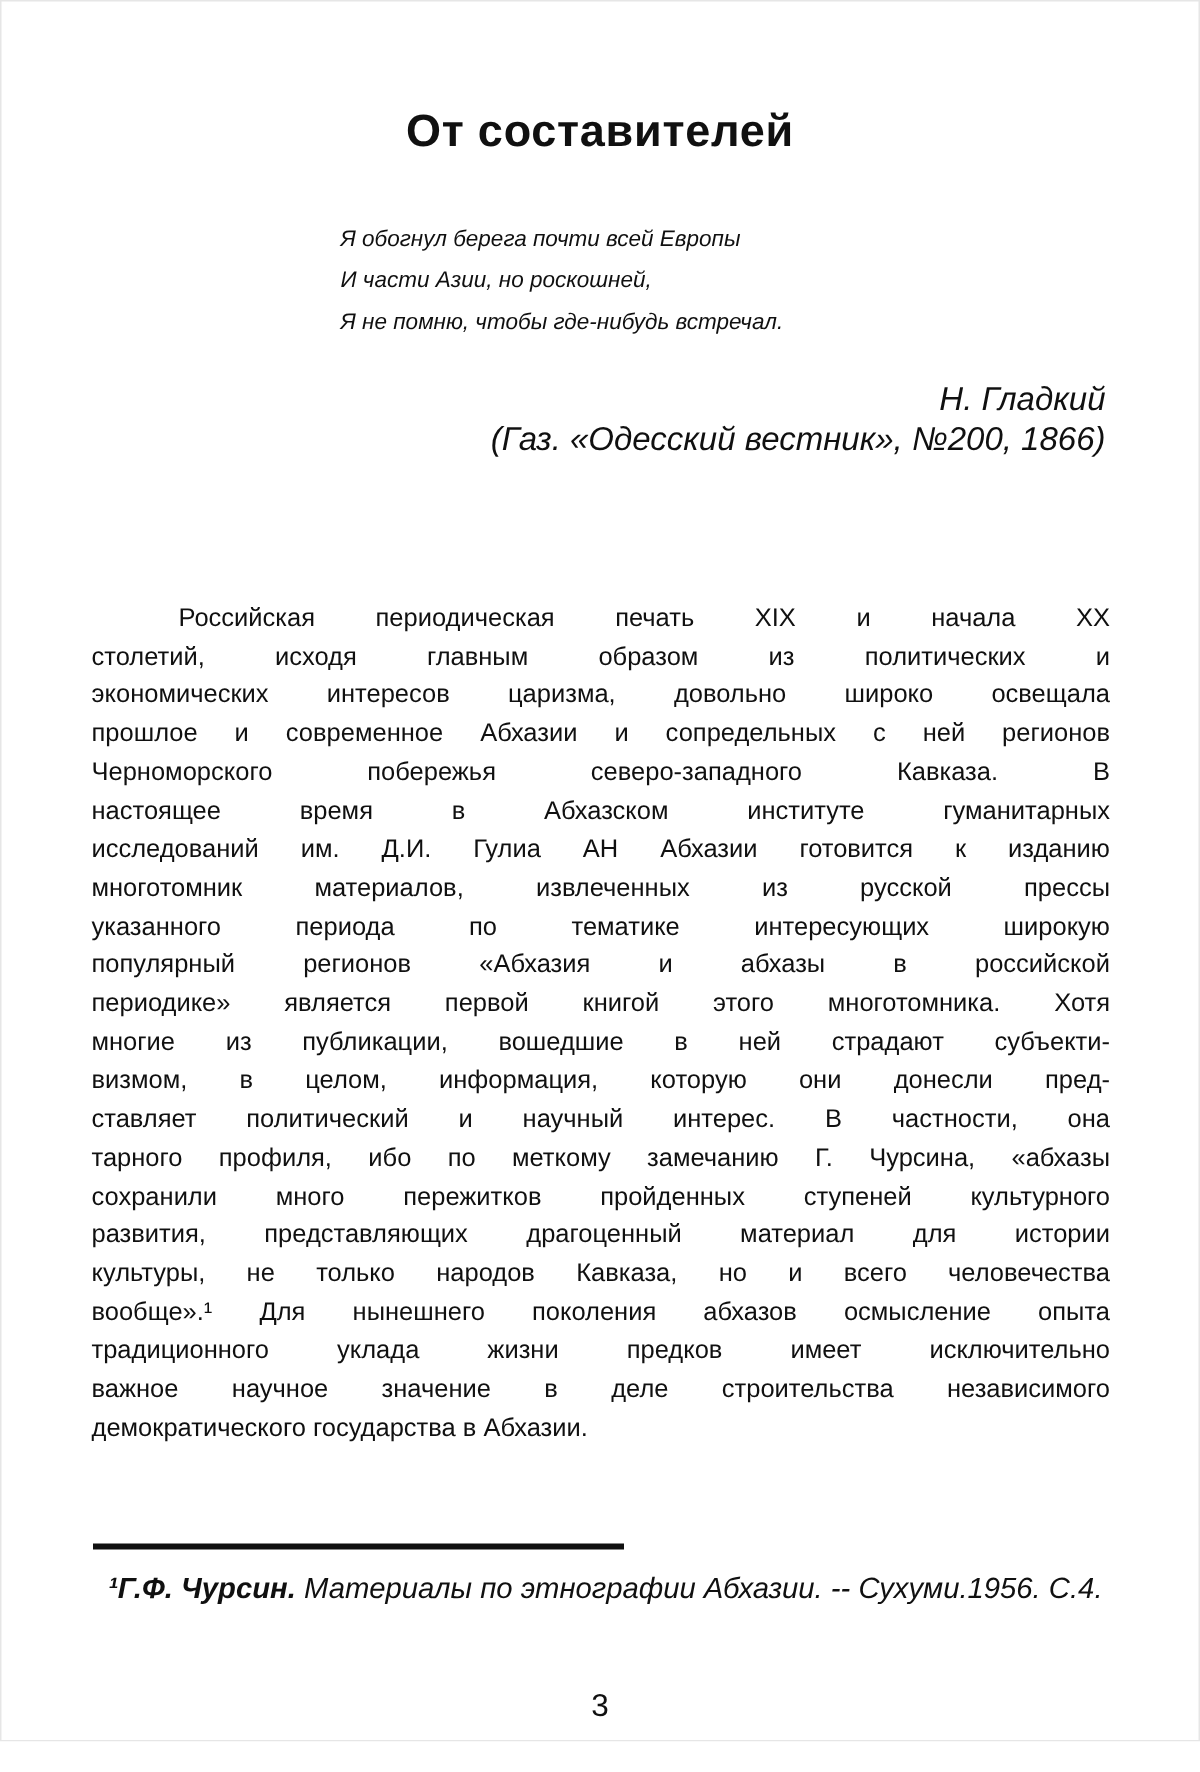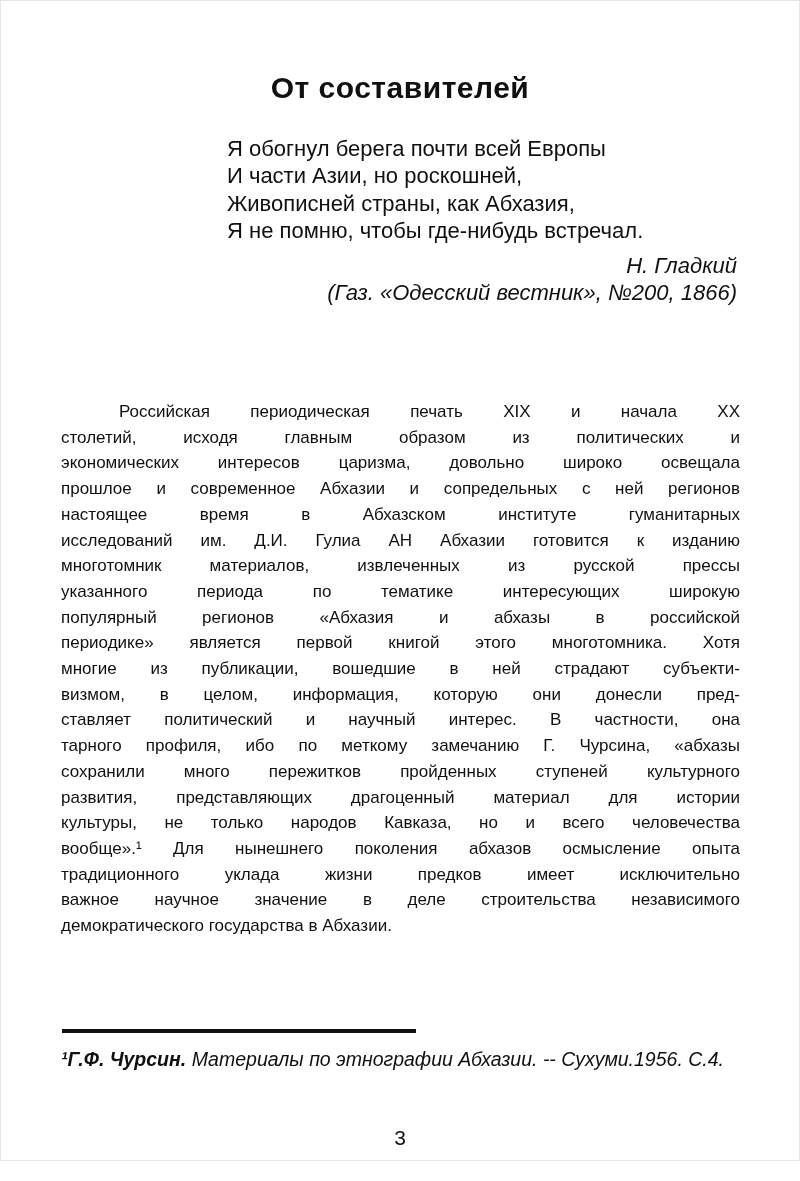--- a/index.html
+++ b/index.html
@@ -23,23 +23,24 @@
     top: 51px;
     left: 0;
     width: 100%;
     text-align: center;
     font-size: 30px;
     font-weight: bold;
     letter-spacing: 0.5px;
   }
   .epigraph-poem {
     position: absolute;
-    top: 135px;
+    top: 146px;
     left: 227px;
-    font-size: 22px;
+    font-style: italic;
+    font-size: 15px;
     line-height: 27.3px;
     white-space: nowrap;
   }
   .attribution {
     position: absolute;
     top: 252px;
     right: 63px;
     text-align: right;
     font-style: italic;
     font-size: 22px;
@@ -77,54 +78,55 @@
     position: absolute;
     top: 1047px;
     left: 61px;
     width: 684px;
     font-size: 19.5px;
     font-style: italic;
     line-height: 24px;
   }
   .footnote .fn-author {
     font-weight: bold;
+    margin-left: 11px;
   }
   .page-number {
     position: absolute;
     top: 1126px;
     left: 0;
     width: 100%;
     text-align: center;
     font-size: 21px;
   }
 </style>
 </head>
 <body>
 
 <div class="page">
 
   <h1 class="title">От составителей</h1>
 
   <div class="epigraph-poem">
       <div class="line">Я обогнул берега почти всей Европы</div>
       <div class="line">И части Азии, но роскошней,</div>
-      <div class="line">Живописней страны, как Абхазия,</div>
       <div class="line">Я не помню, чтобы где-нибудь встречал.</div>
     </div>
 
   <div class="attribution">
     <div>Н. Гладкий</div>
     <div>(Газ. «Одесский вестник», №200, 1866)</div>
   </div>
 
   <div class="body-text">
       <div class="line">Российская периодическая печать XIX и начала XX</div>
       <div class="line">столетий, исходя главным образом из политических и</div>
       <div class="line">экономических интересов царизма, довольно широко освещала</div>
       <div class="line">прошлое и современное Абхазии и сопредельных с ней регионов</div>
+      <div class="line">Черноморского побережья северо-западного Кавказа. В</div>
       <div class="line">настоящее время в Абхазском институте гуманитарных</div>
       <div class="line">исследований им. Д.И. Гулиа АН Абхазии готовится к изданию</div>
       <div class="line">многотомник материалов, извлеченных из русской прессы</div>
       <div class="line">указанного периода по тематике интересующих широкую</div>
       <div class="line">популярный регионов «Абхазия и абхазы в российской</div>
       <div class="line">периодике» является первой книгой этого многотомника. Хотя</div>
       <div class="line">многие из публикации, вошедшие в ней страдают субъекти-</div>
       <div class="line">визмом, в целом, информация, которую они донесли пред-</div>
       <div class="line">ставляет политический и научный интерес. В частности, она</div>
       <div class="line">тарного профиля, ибо по меткому замечанию Г. Чурсина, «абхазы</div>

